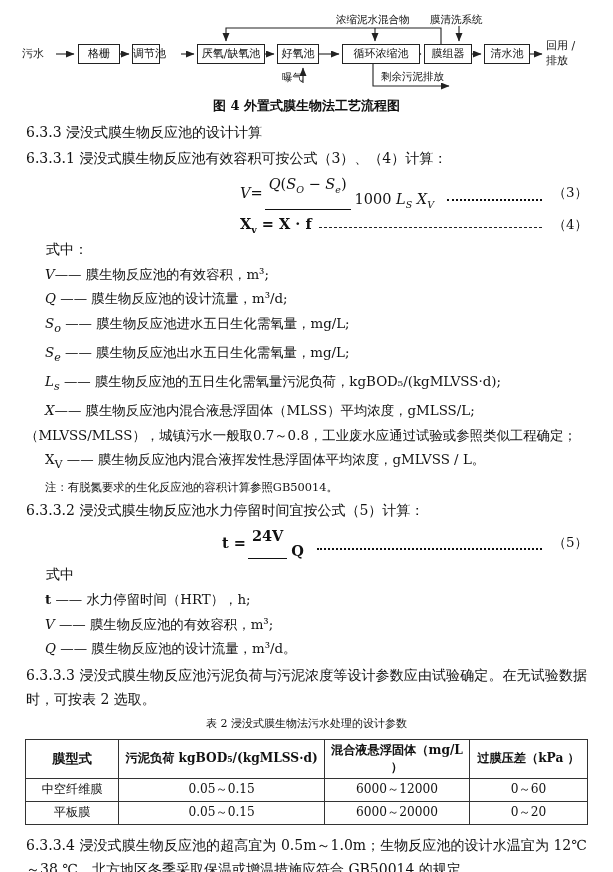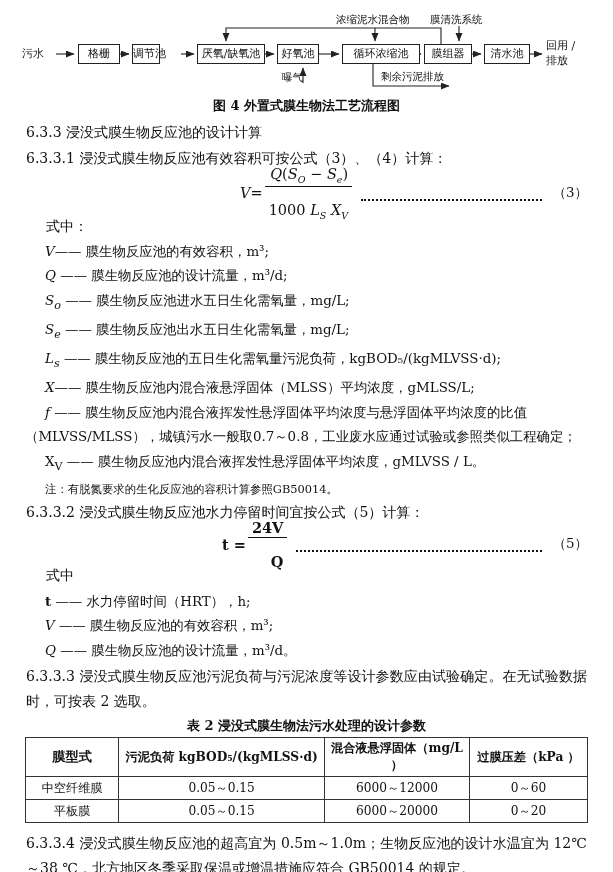--- a/index.html
+++ b/index.html
@@ -21,30 +21,30 @@
   .def{font-size:13.4px;line-height:24.5px;padding-left:20px;}
   .def.cont{padding-left:0;}
   .note{font-size:11.4px;line-height:20px;padding-left:20px;}
   
   .frow{display:flex;align-items:center;}
   .f3row{margin:3px 0 1px 215px;height:40px;}
   .f4row{margin:0 0 1px 215px;height:22px;}
   .f5row{margin:2px 0 0 197px;height:36px;}
   .fml{font-size:14.5px;white-space:nowrap;}
   .fml sub{font-size:9.5px;}
-  .frac{display:inline-flex;flex-direction:column;text-align:right;vertical-align:middle;margin:0 2px;}
+  .frac{display:inline-flex;flex-direction:row;text-align:center;vertical-align:middle;margin:0 2px;}
   .frac .num{padding:0 4px 1px;border-bottom:1.2px solid #111;}
   .frac .den{padding:1px 4px 0;margin-top:14px;}
   .leader{flex:1;height:1px;margin:0 7px;position:relative;top:6px;}
   .ld-dots{border-bottom:2.6px dotted #111;}
   .ld-dash{border-bottom:1.6px dashed #222;top:2px;}
   .ld-dots2{border-bottom:2px dotted #111;}
   .fnum{font-size:13.4px;margin-left:4px;}
   
-  .tcap{text-align:center;font-weight:bold;font-size:13px;margin:4px 0 2px;}
+  .tcap{text-align:center;font-weight:normal;font-size:11px;margin:4px 0 8px;}
   table.t2{width:100%;border-collapse:collapse;font-size:12.2px;table-layout:fixed;}
   .t2 th,.t2 td{border:1.2px solid #333;text-align:center;padding:2px 2px;height:18px;}
   .t2 th{font-weight:bold;}
   .t2 th.c0{font-size:13.2px;}
   .mt8{margin-top:8px;}
 </style>
 </head>
 <body>
 
 <div class="page">
@@ -100,30 +100,34 @@
     <div class="frow f3row">
       <span class="fml"><span style="font-style: italic;">V</span><span>=</span></span>
         <span class="frac fml">
           <span class="num"><span style="font-style: italic;">Q</span><span>(</span><span style="font-style: italic;">S</span><sub style="font-style: italic;">O</sub><span> − </span><span style="font-style: italic;">S</span><sub style="font-style: italic;">e</sub><span>)</span></span>
           <span class="den"><span>1000 </span><span style="font-style: italic;">L</span><sub style="font-style: italic;">S</sub><span> </span><span style="font-style: italic;">X</span><sub style="font-style: italic;">V</sub></span>
         </span>
       <span class="leader ld-dots"></span>
       <span class="fnum">（3）</span>
     </div>
 
+    <div class="frow f4row">
+      <span class="fml"><span style="font-weight: bold;">X</span><sub style="font-weight: bold;">v</sub><span style="font-weight: bold;"> = </span><span style="font-weight: bold;">X</span><span style="font-weight: bold;"> · </span><span style="font-weight: bold;">f</span></span>
+      <span class="leader ld-dash"></span>
+      <span class="fnum">（4）</span>
+    </div>
 
     <p class="line indent">式中：</p>
 
     <div class="def"><span style="font-style: italic;">V</span><span>—— 膜生物反应池的有效容积，m³;</span></div>
     <div class="def"><span style="font-style: italic;">Q</span><span> —— 膜生物反应池的设计流量，m³/d;</span></div>
     <div class="def"><span style="font-style: italic;">S</span><sub style="font-style: italic;">o</sub><span> —— 膜生物反应池进水五日生化需氧量，mg/L;</span></div>
     <div class="def"><span style="font-style: italic;">S</span><sub style="font-style: italic;">e</sub><span> —— 膜生物反应池出水五日生化需氧量，mg/L;</span></div>
     <div class="def"><span style="font-style: italic;">L</span><sub style="font-style: italic;">s</sub><span> —— 膜生物反应池的五日生化需氧量污泥负荷，kgBOD₅/(kgMLVSS·d);</span></div>
     <div class="def"><span style="font-style: italic;">X</span><span>—— 膜生物反应池内混合液悬浮固体（MLSS）平均浓度，gMLSS/L;</span></div>
-    <div class="def"><span style="font-style: italic;">f</span><span> —— 膜生物反应池内混合液挥发性悬浮固体平均浓度与悬浮固体平均浓度的比值</span></div>
     <div class="def cont"><span>（MLVSS/MLSS），城镇污水一般取0.7～0.8，工业废水应通过试验或参照类似工程确定；</span></div>
     <div class="def"><span>X</span><sub>V</sub><span> —— 膜生物反应池内混合液挥发性悬浮固体平均浓度，gMLVSS / L。</span></div>
 
     <div class="note">注：有脱氮要求的生化反应池的容积计算参照GB50014。</div>
 
     <p class="line">6.3.3.2 浸没式膜生物反应池水力停留时间宜按公式（5）计算：</p>
 
     <div class="frow f5row">
       <span class="fml"><span style="font-weight: bold;">t</span><span style="font-weight: bold;"> = </span></span>
         <span class="frac fml">

